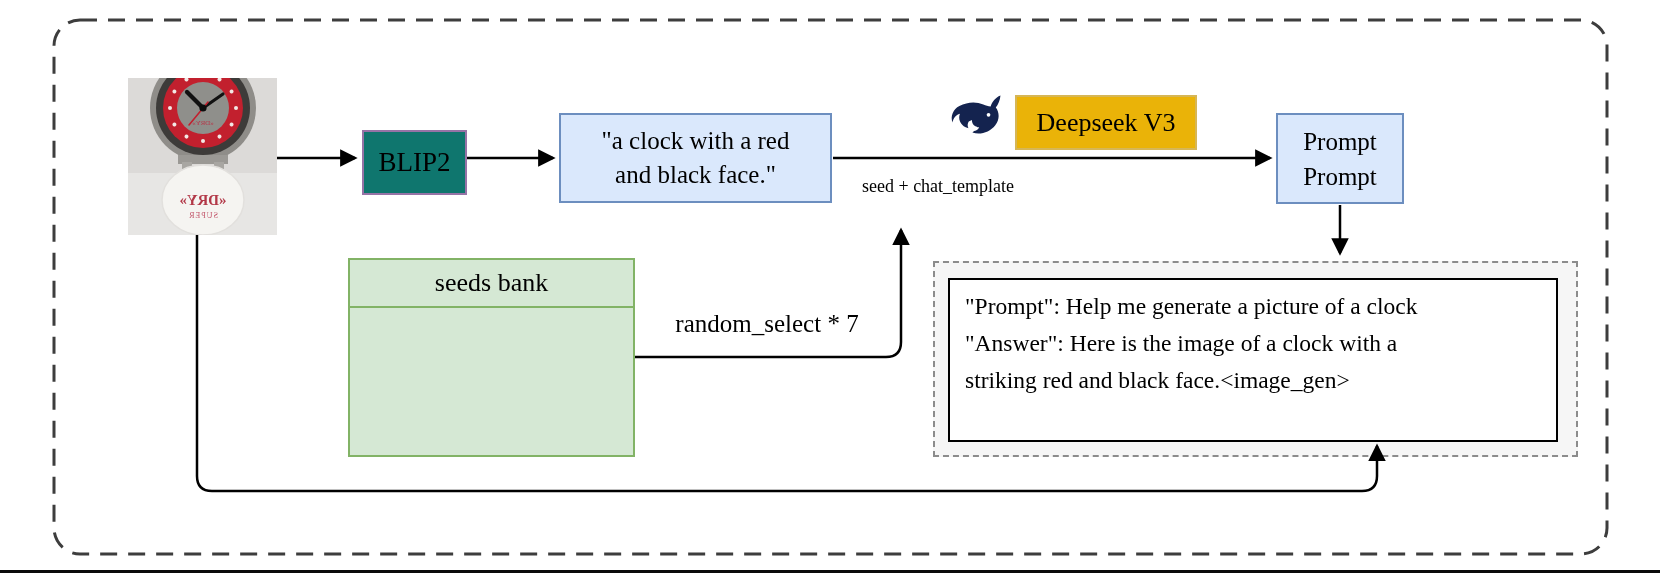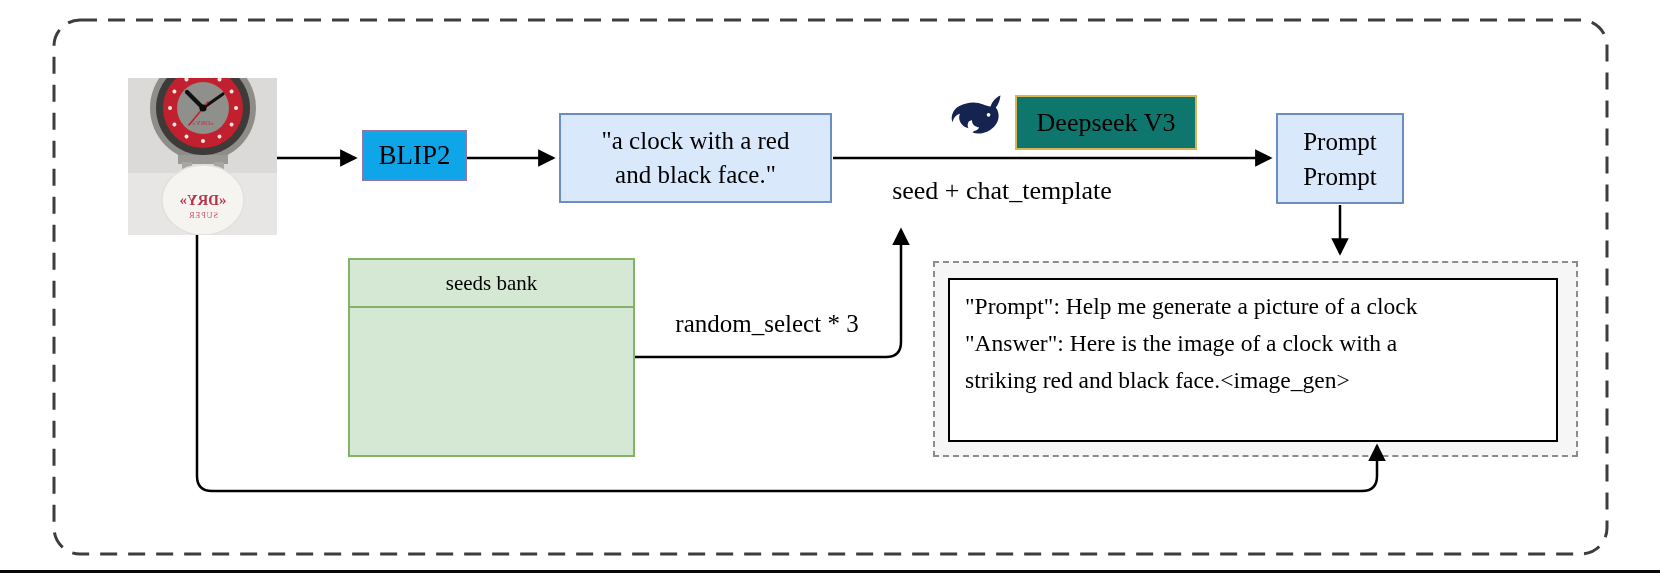--- a/index.html
+++ b/index.html
@@ -9,47 +9,47 @@
   }
   svg.layer{position:absolute;left:0;top:0;pointer-events:none;}
   .under{z-index:1;}
   .over{z-index:3;}
   .node{position:absolute;box-sizing:border-box;z-index:2;}
   .box{
     display:flex;flex-direction:column;align-items:center;justify-content:center;
     text-align:center;line-height:1.38;
   }
   .blip2{
-    left:362px;top:130px;width:105px;height:51px;
-    background:#0ea5e9;border:2px solid #9673a6;font-size:27px;
+    left:362px;top:130px;width:105px;height:65px;
+    background:#0f766e;border:2px solid #9673a6;font-size:27px;
   }
   .caption{
     left:559px;top:113px;width:273px;height:90px;
     background:#dae8fc;border:2px solid #6c8ebf;font-size:25px;
   }
   .deepseek{
     left:1015px;top:95px;width:182px;height:55px;
-    background:#0f766e;border:2px solid #d6b656;font-size:26px;
+    background:#eab308;border:2px solid #d6b656;font-size:26px;
   }
   .whale{left:941px;top:94px;width:68px;height:52px;z-index:2;position:absolute;}
   .seedlabel{
     left:862px;top:176px;width:280px;height:32px;position:absolute;z-index:2;
-    font-size:26px;text-align:center;white-space:nowrap;
+    font-size:18px;white-space:nowrap;
   }
   .pa{
     left:1276px;top:113px;width:128px;height:91px;
     background:#dae8fc;border:2px solid #6c8ebf;font-size:25px;line-height:35px;
   }
   .seeds{
     left:348px;top:258px;width:287px;height:199px;
     background:#d5e8d4;border:2px solid #82b366;
   }
   .seeds-title{
     height:46px;border-bottom:2px solid #82b366;display:flex;align-items:center;
-    justify-content:center;font-size:21px;
+    justify-content:center;font-size:26px;
   }
   .seeds-body{display:flex;flex-direction:column;justify-content:space-around;height:149px;padding:2px 0;}
   .seeds-item{font-size:25px;padding-left:12px;line-height:46px;}
   .randlabel{
     left:642px;top:310px;width:250px;position:absolute;z-index:2;
     font-size:25px;text-align:center;white-space:nowrap;
   }
   .outdash{
     left:933px;top:261px;width:645px;height:196px;
     background:#f6f6f6;border:2px dashed #8c8c8c;
@@ -140,21 +140,21 @@
 
   <div class="node box pa">
     <span>Prompt</span>
     <span>Prompt</span>
   </div>
 
   <div class="node seeds">
     <div class="seeds-title">seeds bank</div>
   </div>
 
-  <div class="randlabel">random_select * 3</div>
+  <div class="randlabel">random_select * 7</div>
 
   <div class="node outdash"></div>
   <div class="node outbox">
     <div class="outline-row">"Prompt": Help me generate a picture of a clock</div>
     <div class="outline-row">"Answer": Here is the image of a clock with a</div>
     <div class="outline-row">striking red and black face.&lt;image_gen&gt;</div>
   </div>
 
   <svg class="layer over" width="1660" height="576" viewBox="0 0 1660 576">
     <defs>

